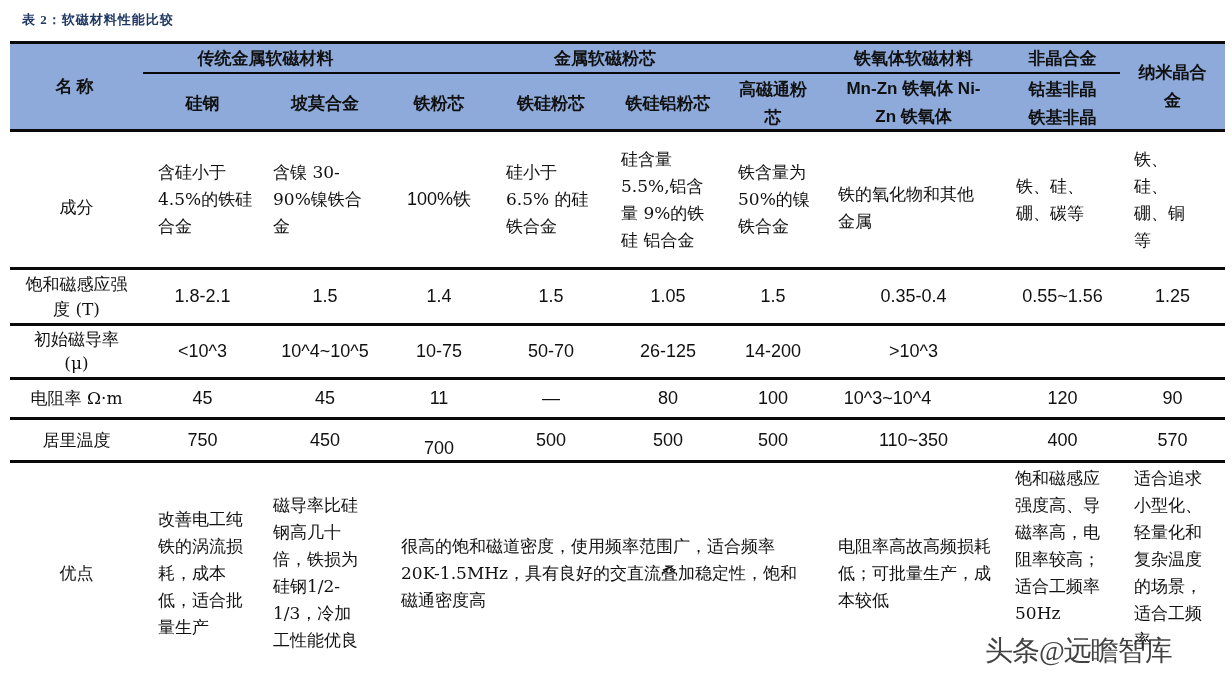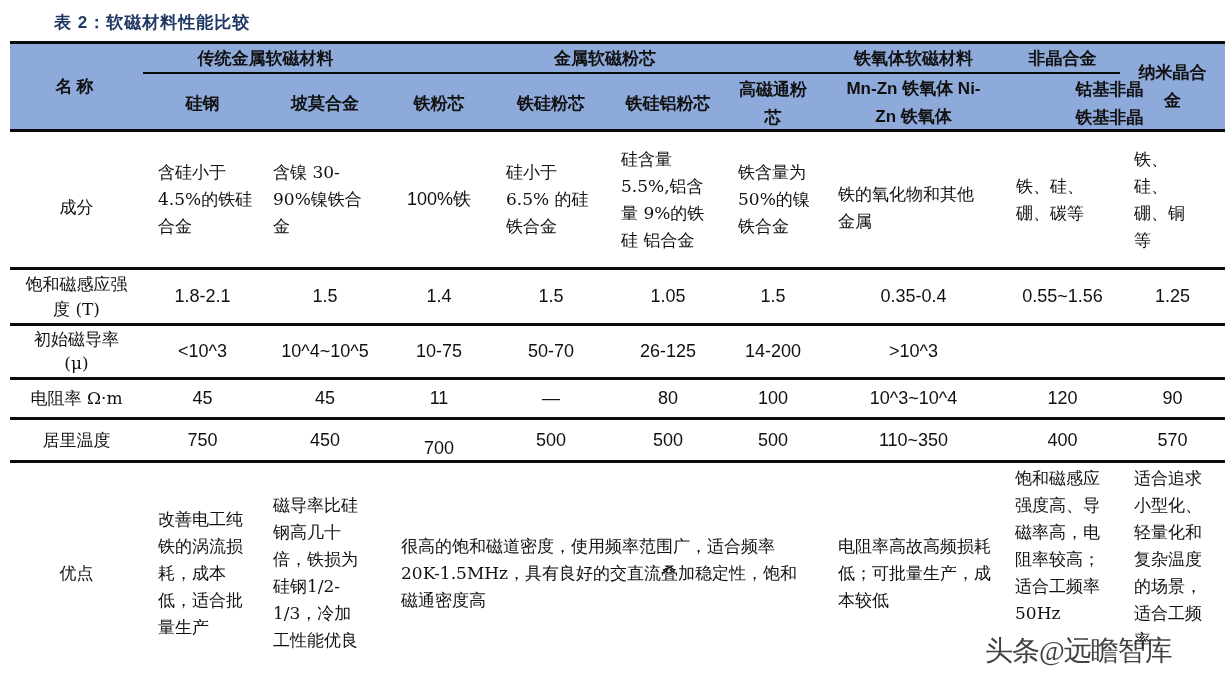--- a/index.html
+++ b/index.html
@@ -1,19 +1,19 @@
 <!DOCTYPE html>
 <html><head>
 <meta charset="utf-8">
 <style>
   html, body { margin: 0; padding: 0; background: #ffffff; }
   body { width: 1232px; height: 689px; position: relative; overflow: hidden;
          font-family: "DejaVu Serif", "Liberation Serif", serif; color: #111; }
-  .title { position: absolute; left: 22px; top: 11px; font-size: 17px; font-weight: bold;
-           color: #1f3864; font-family: Liberation Sans, sans-serif; letter-spacing: 1px; margin-left: 32px; }
+  .title { position: absolute; left: 22px; top: 11px; font-size: 13px; font-weight: bold;
+           color: #1f3864; font-family: Liberation Serif, serif; letter-spacing: 1px; }
   .hdr-bg { position: absolute; left: 10px; top: 42px; width: 1215px; height: 88px; background: #8eaadb; }
   .hline { position: absolute; height: 0; border-top: 3px solid #0a0a0a; }
   .cell { position: absolute; display: flex; align-items: center; justify-content: center;
           text-align: center; font-size: 17px; line-height: 27px; box-sizing: border-box; }
   .cell.left { justify-content: flex-start; text-align: left; }
   .cell.hd { font-weight: bold; font-size: 17px; line-height: 28px; color: #111; }
   .cell.num { font-family: "Liberation Sans", sans-serif; font-size: 18px; }
   .watermark { position: absolute; left: 985px; top: 632px; font-size: 28px;
                font-family: Liberation Serif, serif; color: #222; opacity: 0.85;
                letter-spacing: -1px; }
@@ -41,21 +41,21 @@
   <div class="cell hd" style="left:822px;top:42px;width:183px;height:31px;">铁氧体软磁材料</div>
   <div class="cell hd" style="left:1005px;top:42px;width:115px;height:31px;">非晶合金</div>
 
   <div class="cell hd" style="left:143px;top:75px;width:119px;height:55px;">硅钢</div>
   <div class="cell hd" style="left:262px;top:75px;width:126px;height:55px;">坡莫合金</div>
   <div class="cell hd" style="left:388px;top:75px;width:102px;height:55px;">铁粉芯</div>
   <div class="cell hd" style="left:490px;top:75px;width:122px;height:55px;">铁硅粉芯</div>
   <div class="cell hd" style="left:612px;top:75px;width:112px;height:55px;padding:0 10px;">铁硅铝粉芯</div>
   <div class="cell hd" style="left:724px;top:75px;width:98px;height:55px;padding:0 14px;">高磁通粉芯</div>
   <div class="cell hd" style="left:822px;top:75px;width:183px;height:55px;padding:0 22px;font-family:'Liberation Sans',sans-serif;">Mn-Zn 铁氧体 Ni-Zn 铁氧体</div>
-  <div class="cell hd" style="left:1052px;top:75px;width:115px;height:55px;padding:16px 14px;">钴基非晶 铁基非晶</div>
+  <div class="cell hd" style="left:1005px;top:75px;width:115px;height:55px;padding:16px 14px;">钴基非晶 铁基非晶</div>
   <div class="cell hd" style="left:1120px;top:42px;width:105px;height:88px;padding:0 18px;">纳米晶合金</div>
 
   <div class="cell" style="left:10px;top:132px;width:133px;height:135px;margin-top:8px;">成分</div>
   <div class="cell left" style="left:158px;top:132px;width:100px;height:135px;">含硅小于4.5%的铁硅合金</div>
   <div class="cell left" style="left:273px;top:132px;width:100px;height:135px;">含镍 30-90%镍铁合金</div>
   <div class="cell num" style="left:388px;top:132px;width:102px;height:135px;">100%铁</div>
   <div class="cell left" style="left:506px;top:132px;width:90px;height:135px;">硅小于6.5% 的硅铁合金</div>
   <div class="cell left" style="left:621px;top:132px;width:98px;height:135px;">硅含量5.5%,铝含量 9%的铁硅 铝合金</div>
   <div class="cell left" style="left:738px;top:132px;width:78px;height:135px;">铁含量为 50%的镍铁合金</div>
   <div class="cell left" style="left:838px;top:140px;width:152px;height:135px;">铁的氧化物和其他金属</div>
@@ -84,21 +84,21 @@
   <div class="cell num" style="left:1005px;top:325px;width:115px;height:52px;"></div>
   <div class="cell num" style="left:1120px;top:325px;width:105px;height:52px;"></div>
 
   <div class="cell" style="left:10px;top:380px;width:133px;height:37px;">电阻率 Ω·m</div>
   <div class="cell num" style="left:143px;top:380px;width:119px;height:37px;">45</div>
   <div class="cell num" style="left:262px;top:380px;width:126px;height:37px;">45</div>
   <div class="cell num" style="left:388px;top:380px;width:102px;height:37px;">11</div>
   <div class="cell num" style="left:490px;top:380px;width:122px;height:37px;">—</div>
   <div class="cell num" style="left:612px;top:380px;width:112px;height:37px;">80</div>
   <div class="cell num" style="left:724px;top:380px;width:98px;height:37px;">100</div>
-  <div class="cell num" style="left:822px;top:380px;width:183px;height:37px;">10^3~10^4</div>
+  <div class="cell num" style="left:796px;top:380px;width:183px;height:37px;">10^3~10^4</div>
   <div class="cell num" style="left:1005px;top:380px;width:115px;height:37px;">120</div>
   <div class="cell num" style="left:1120px;top:380px;width:105px;height:37px;">90</div>
 
   <div class="cell" style="left:10px;top:420px;width:133px;height:40px;">居里温度</div>
   <div class="cell num" style="left:143px;top:420px;width:119px;height:40px;">750</div>
   <div class="cell num" style="left:262px;top:420px;width:126px;height:40px;">450</div>
   <div class="cell num" style="left:388px;top:420px;width:102px;height:56px;">700</div>
   <div class="cell num" style="left:490px;top:420px;width:122px;height:40px;">500</div>
   <div class="cell num" style="left:612px;top:420px;width:112px;height:40px;">500</div>
   <div class="cell num" style="left:724px;top:420px;width:98px;height:40px;">500</div>

